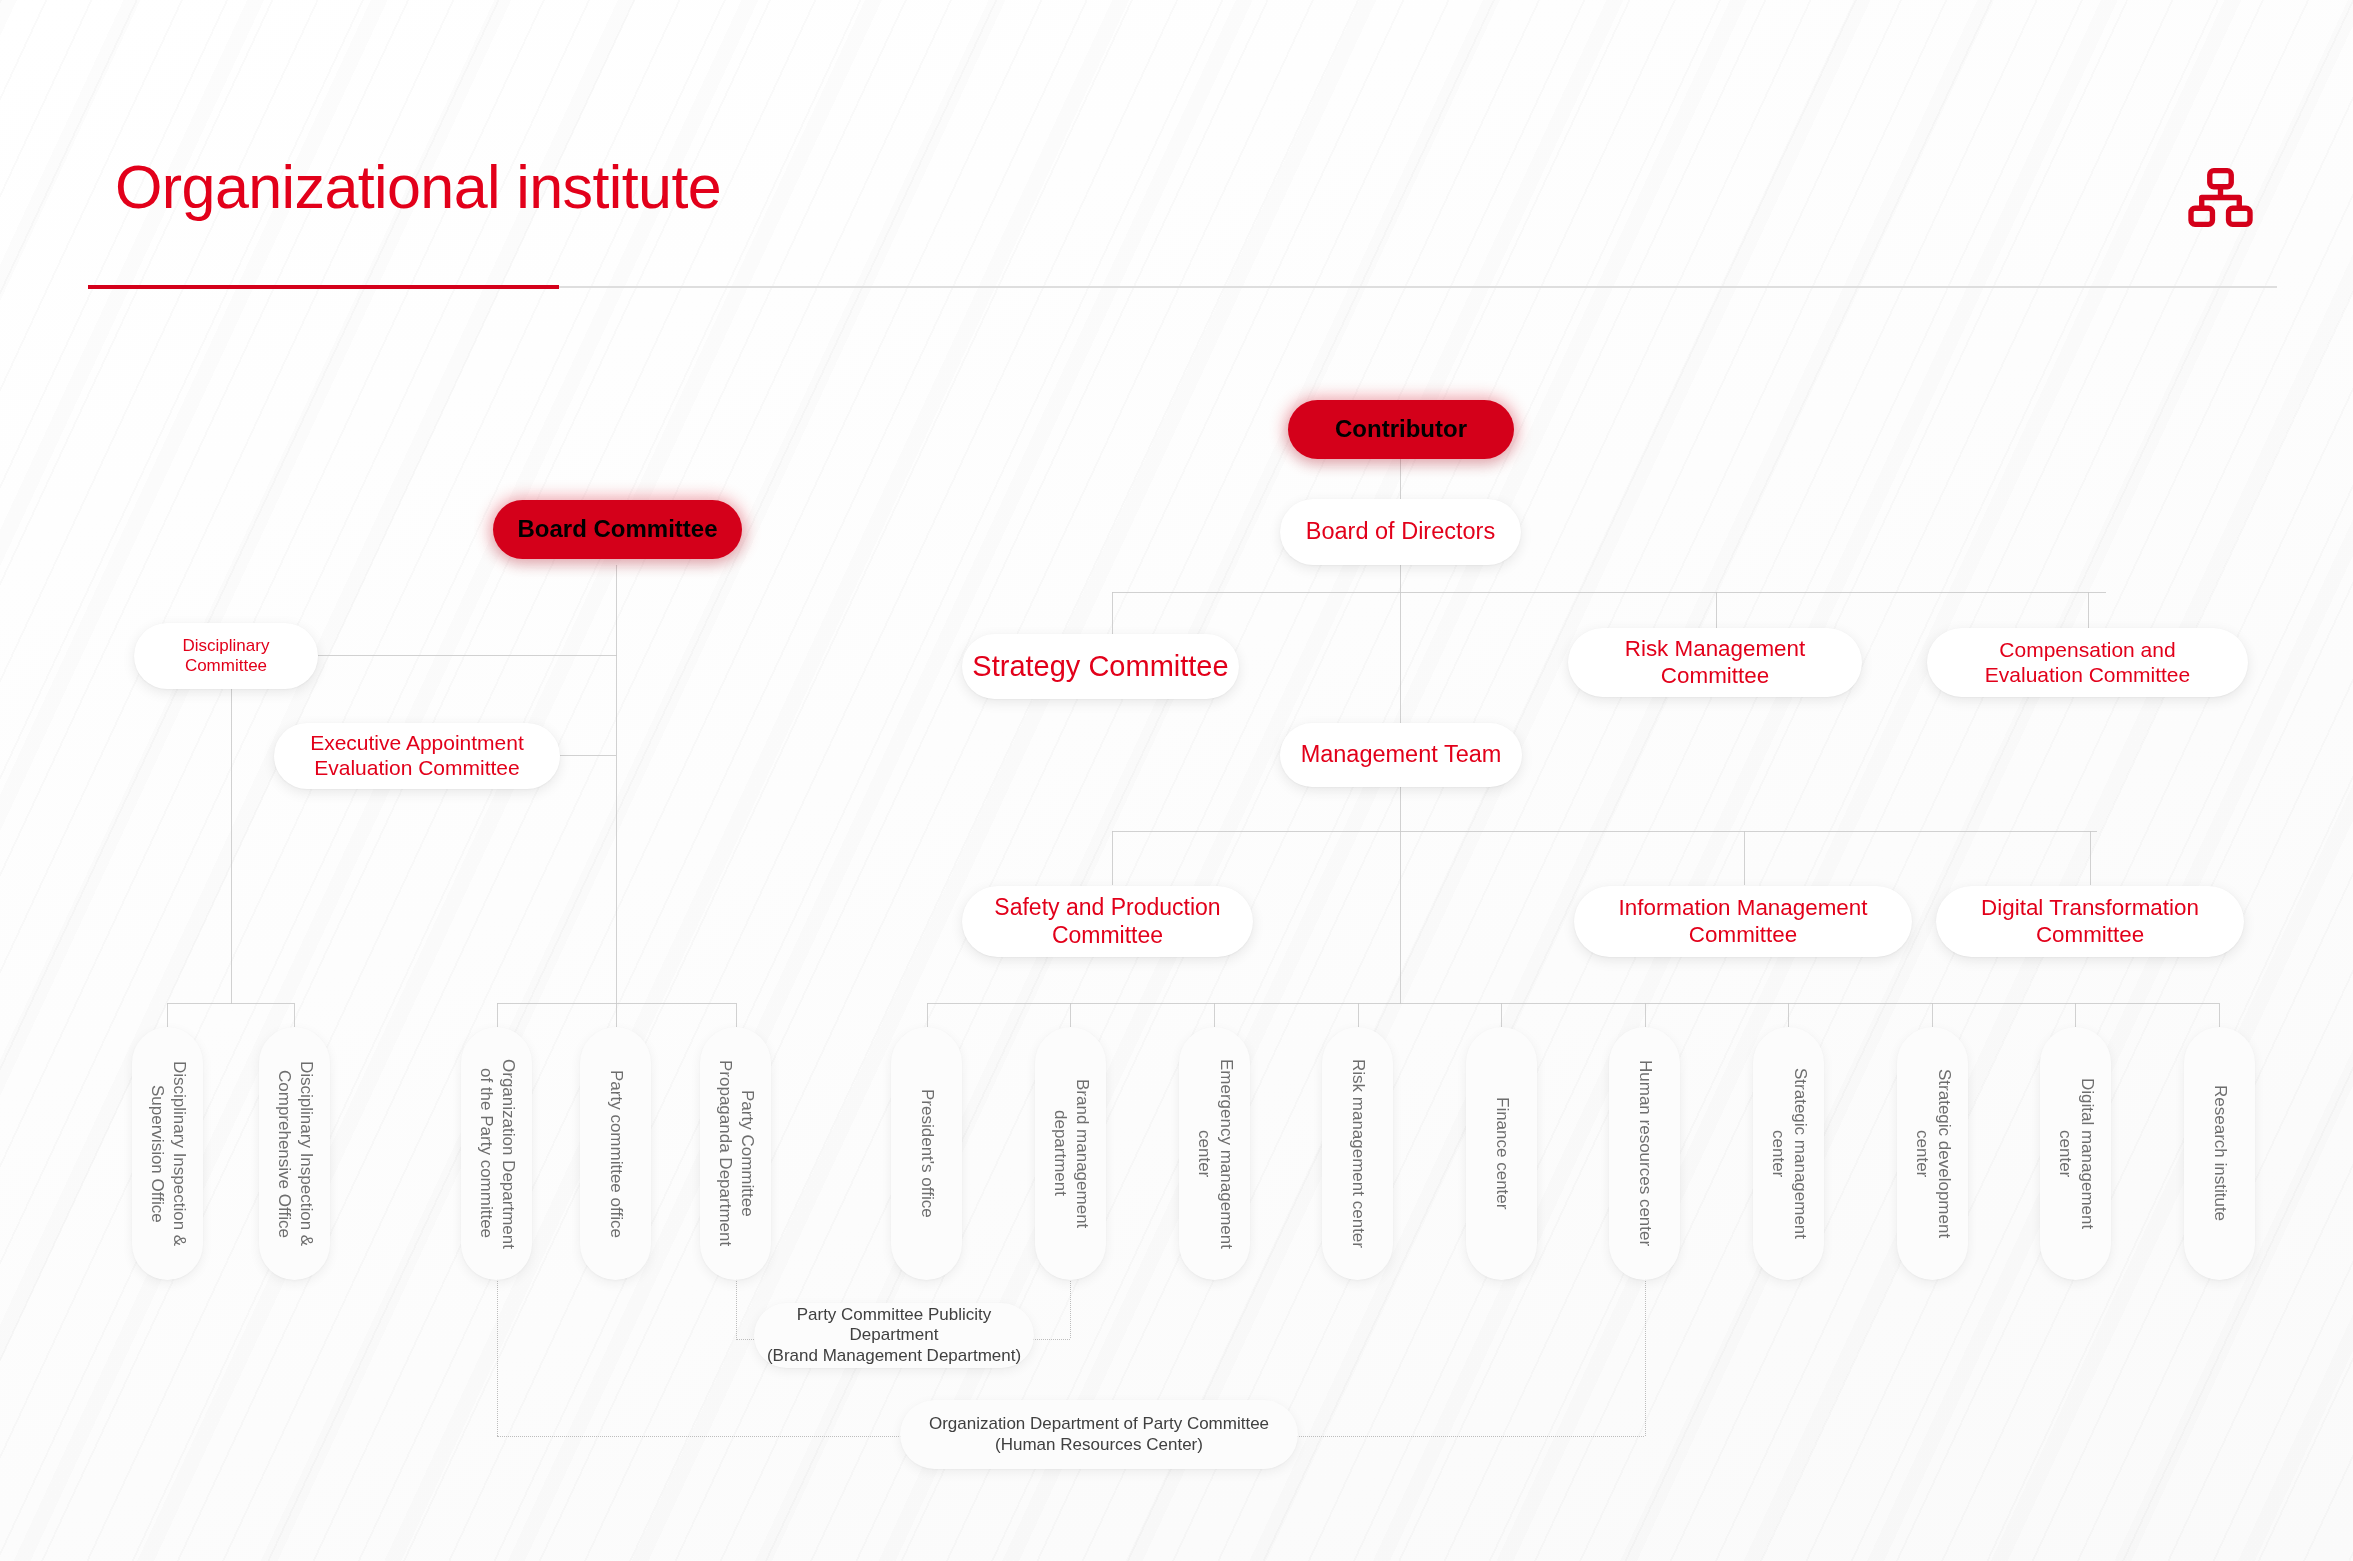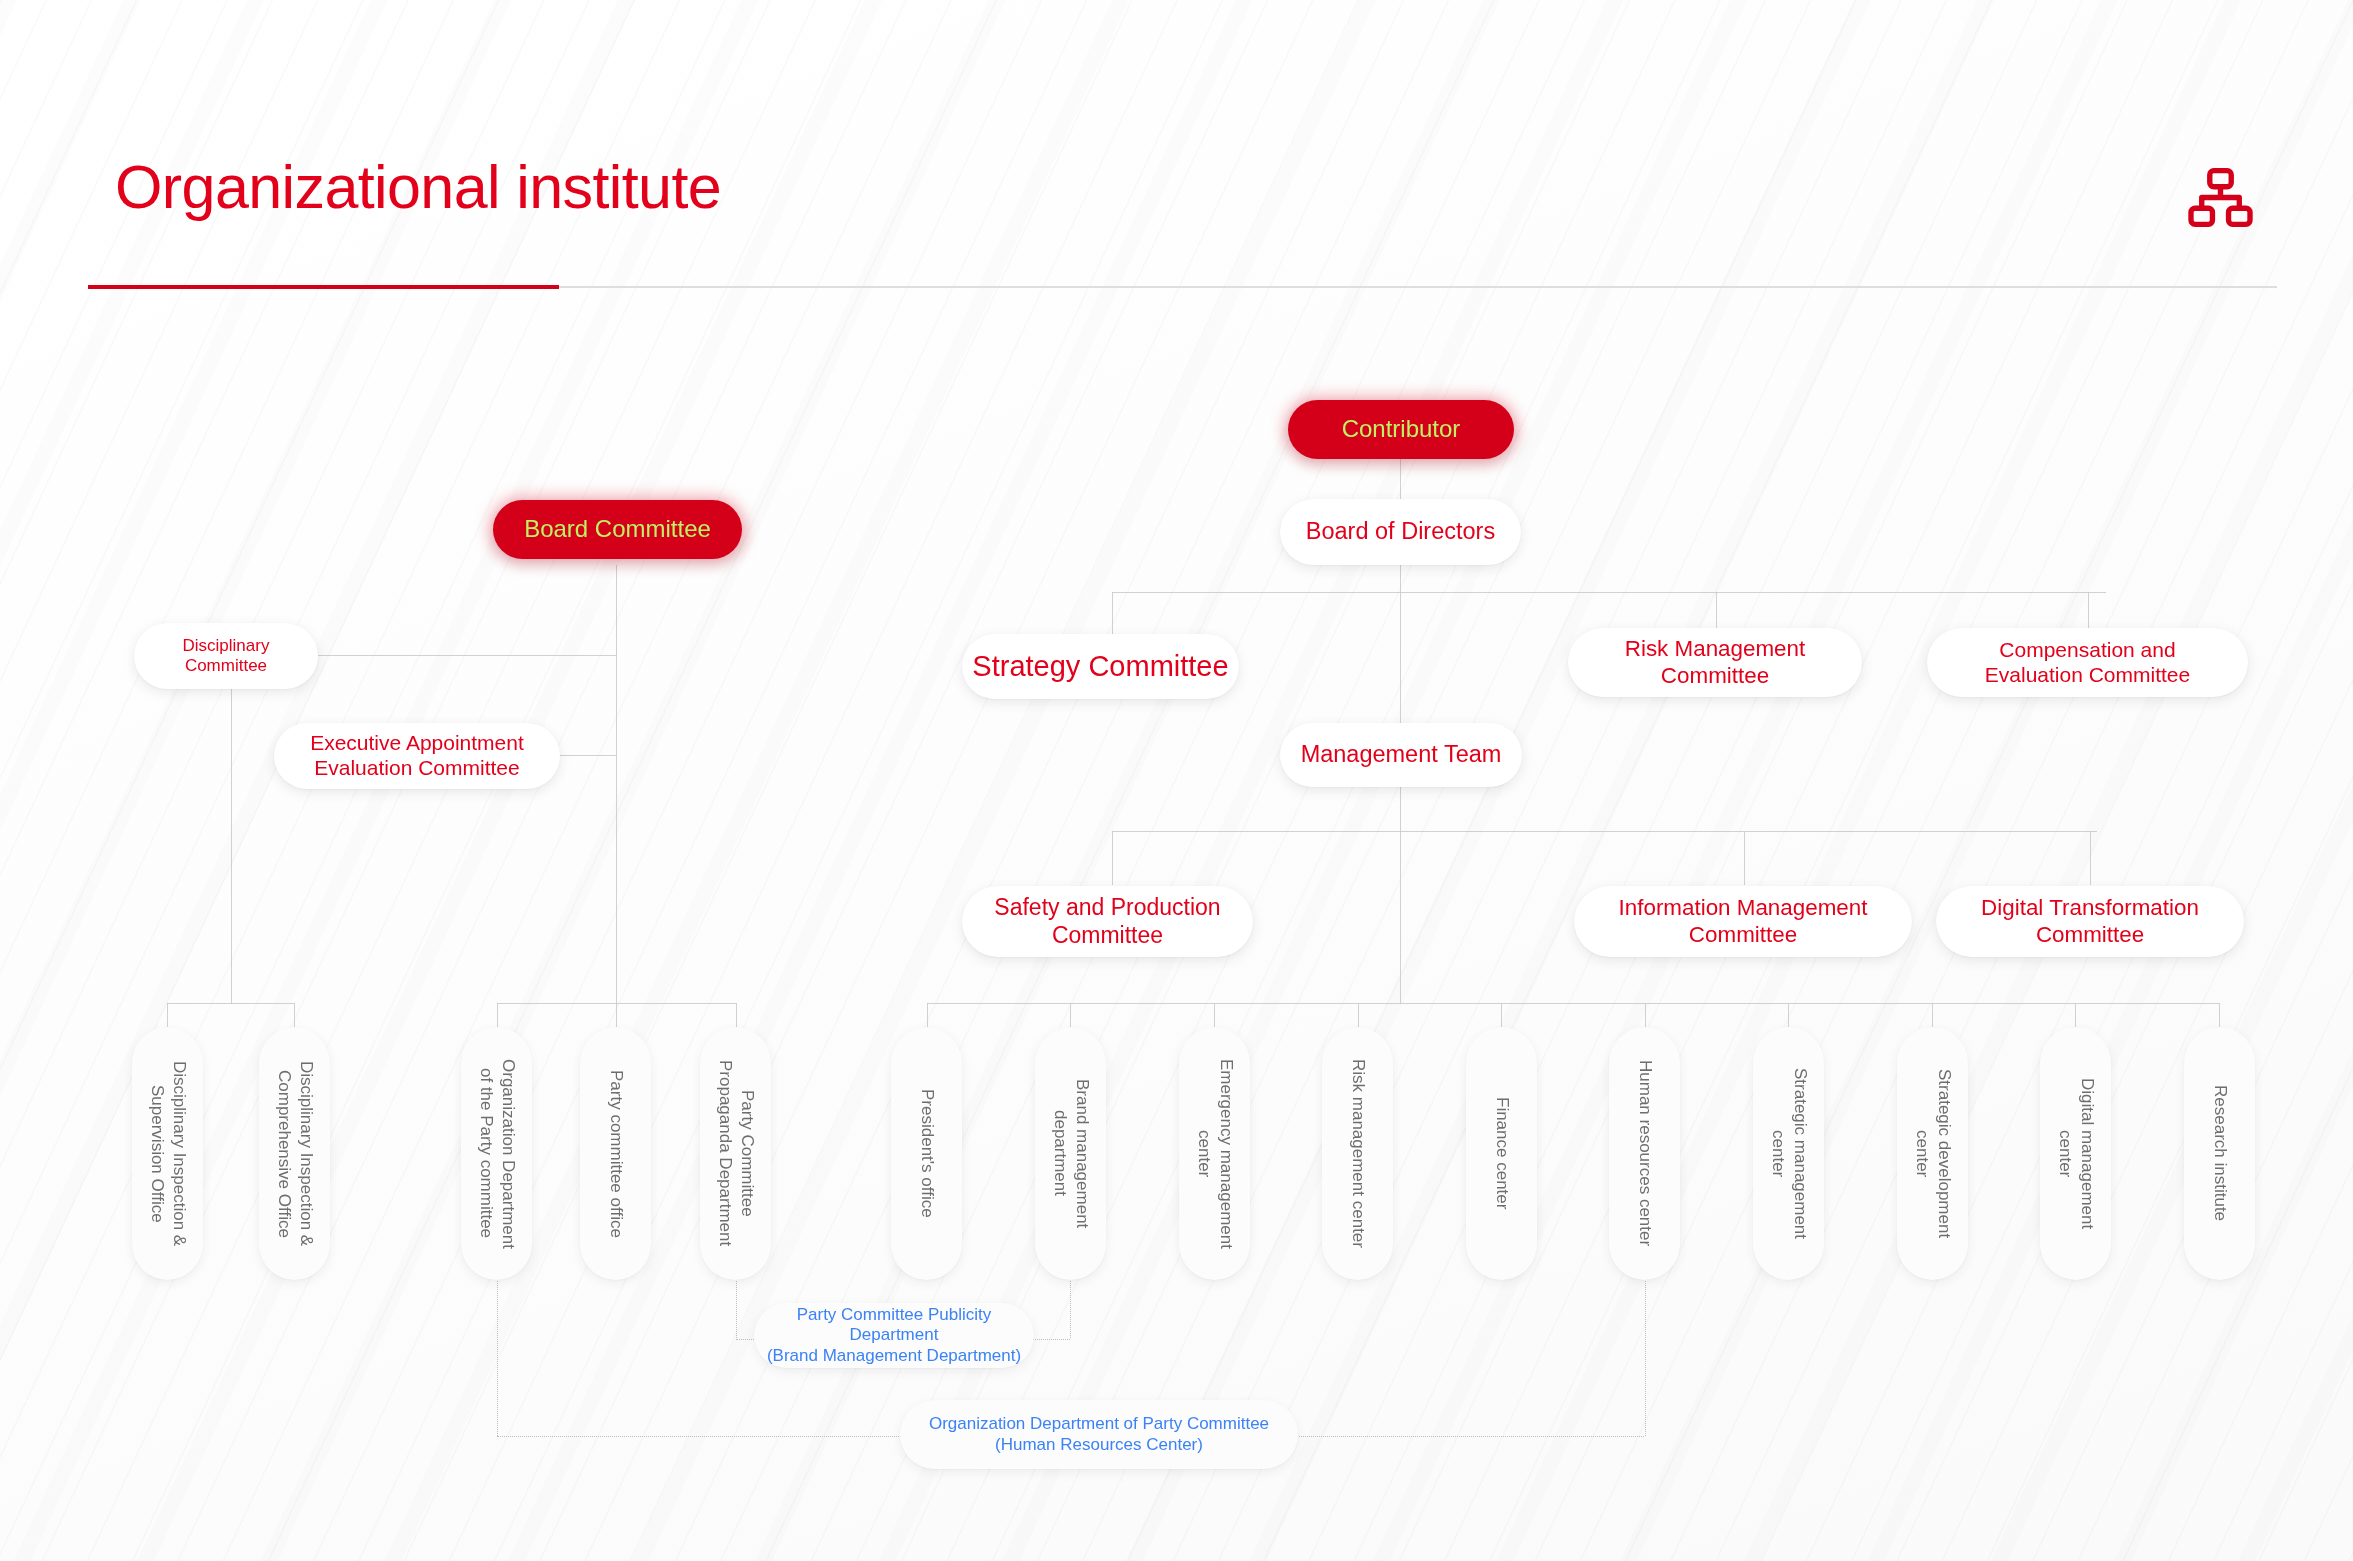--- a/index.html
+++ b/index.html
@@ -51,37 +51,37 @@
   .dot-h{position:absolute;height:0;border-top:1.8px dotted #BDBDBD;}
 
   
   .node{
     position:absolute;box-sizing:border-box;
     display:flex;align-items:center;justify-content:center;
     text-align:center;line-height:1.18;
     border-radius:588px;
   }
   .node.primary{
-    background:#D4001A;color:#bef264;font-weight:400;
+    background:#D4001A;color:#000000;font-weight:700;
     box-shadow:0 0 15.3px 4.1px rgba(226,0,26,.30), 0 5.9px 14px rgba(0,0,0,.10);
   }
   .node.white{
     background:#ffffff;color:#E2001A;font-weight:400;
     box-shadow:0 3.5px 13px rgba(0,0,0,.085), 0 0.6px 1.8px rgba(0,0,0,.05);
   }
   .node.leaf{
     background:#FCFCFC;color:#6E6E6E;font-weight:400;
     box-shadow:0 3.5px 11.8px rgba(0,0,0,.06), 0 0.6px 1.8px rgba(0,0,0,.04);
     writing-mode:vertical-rl;
     text-orientation:mixed;
     padding:16.5px 0;
     line-height:1.30;
   }
   .node.note{
-    background:#FCFCFC;color:#3b82f6;font-weight:400;
+    background:#FCFCFC;color:#404040;font-weight:400;
     box-shadow:0 3.5px 11.8px rgba(0,0,0,.06), 0 0.6px 1.8px rgba(0,0,0,.04);
   }
 </style>
 </head>
 <body>
 
 <div id="stage">
 
   <div id="page-title">Organizational institute</div>
   <div id="title-rule-red"></div>

